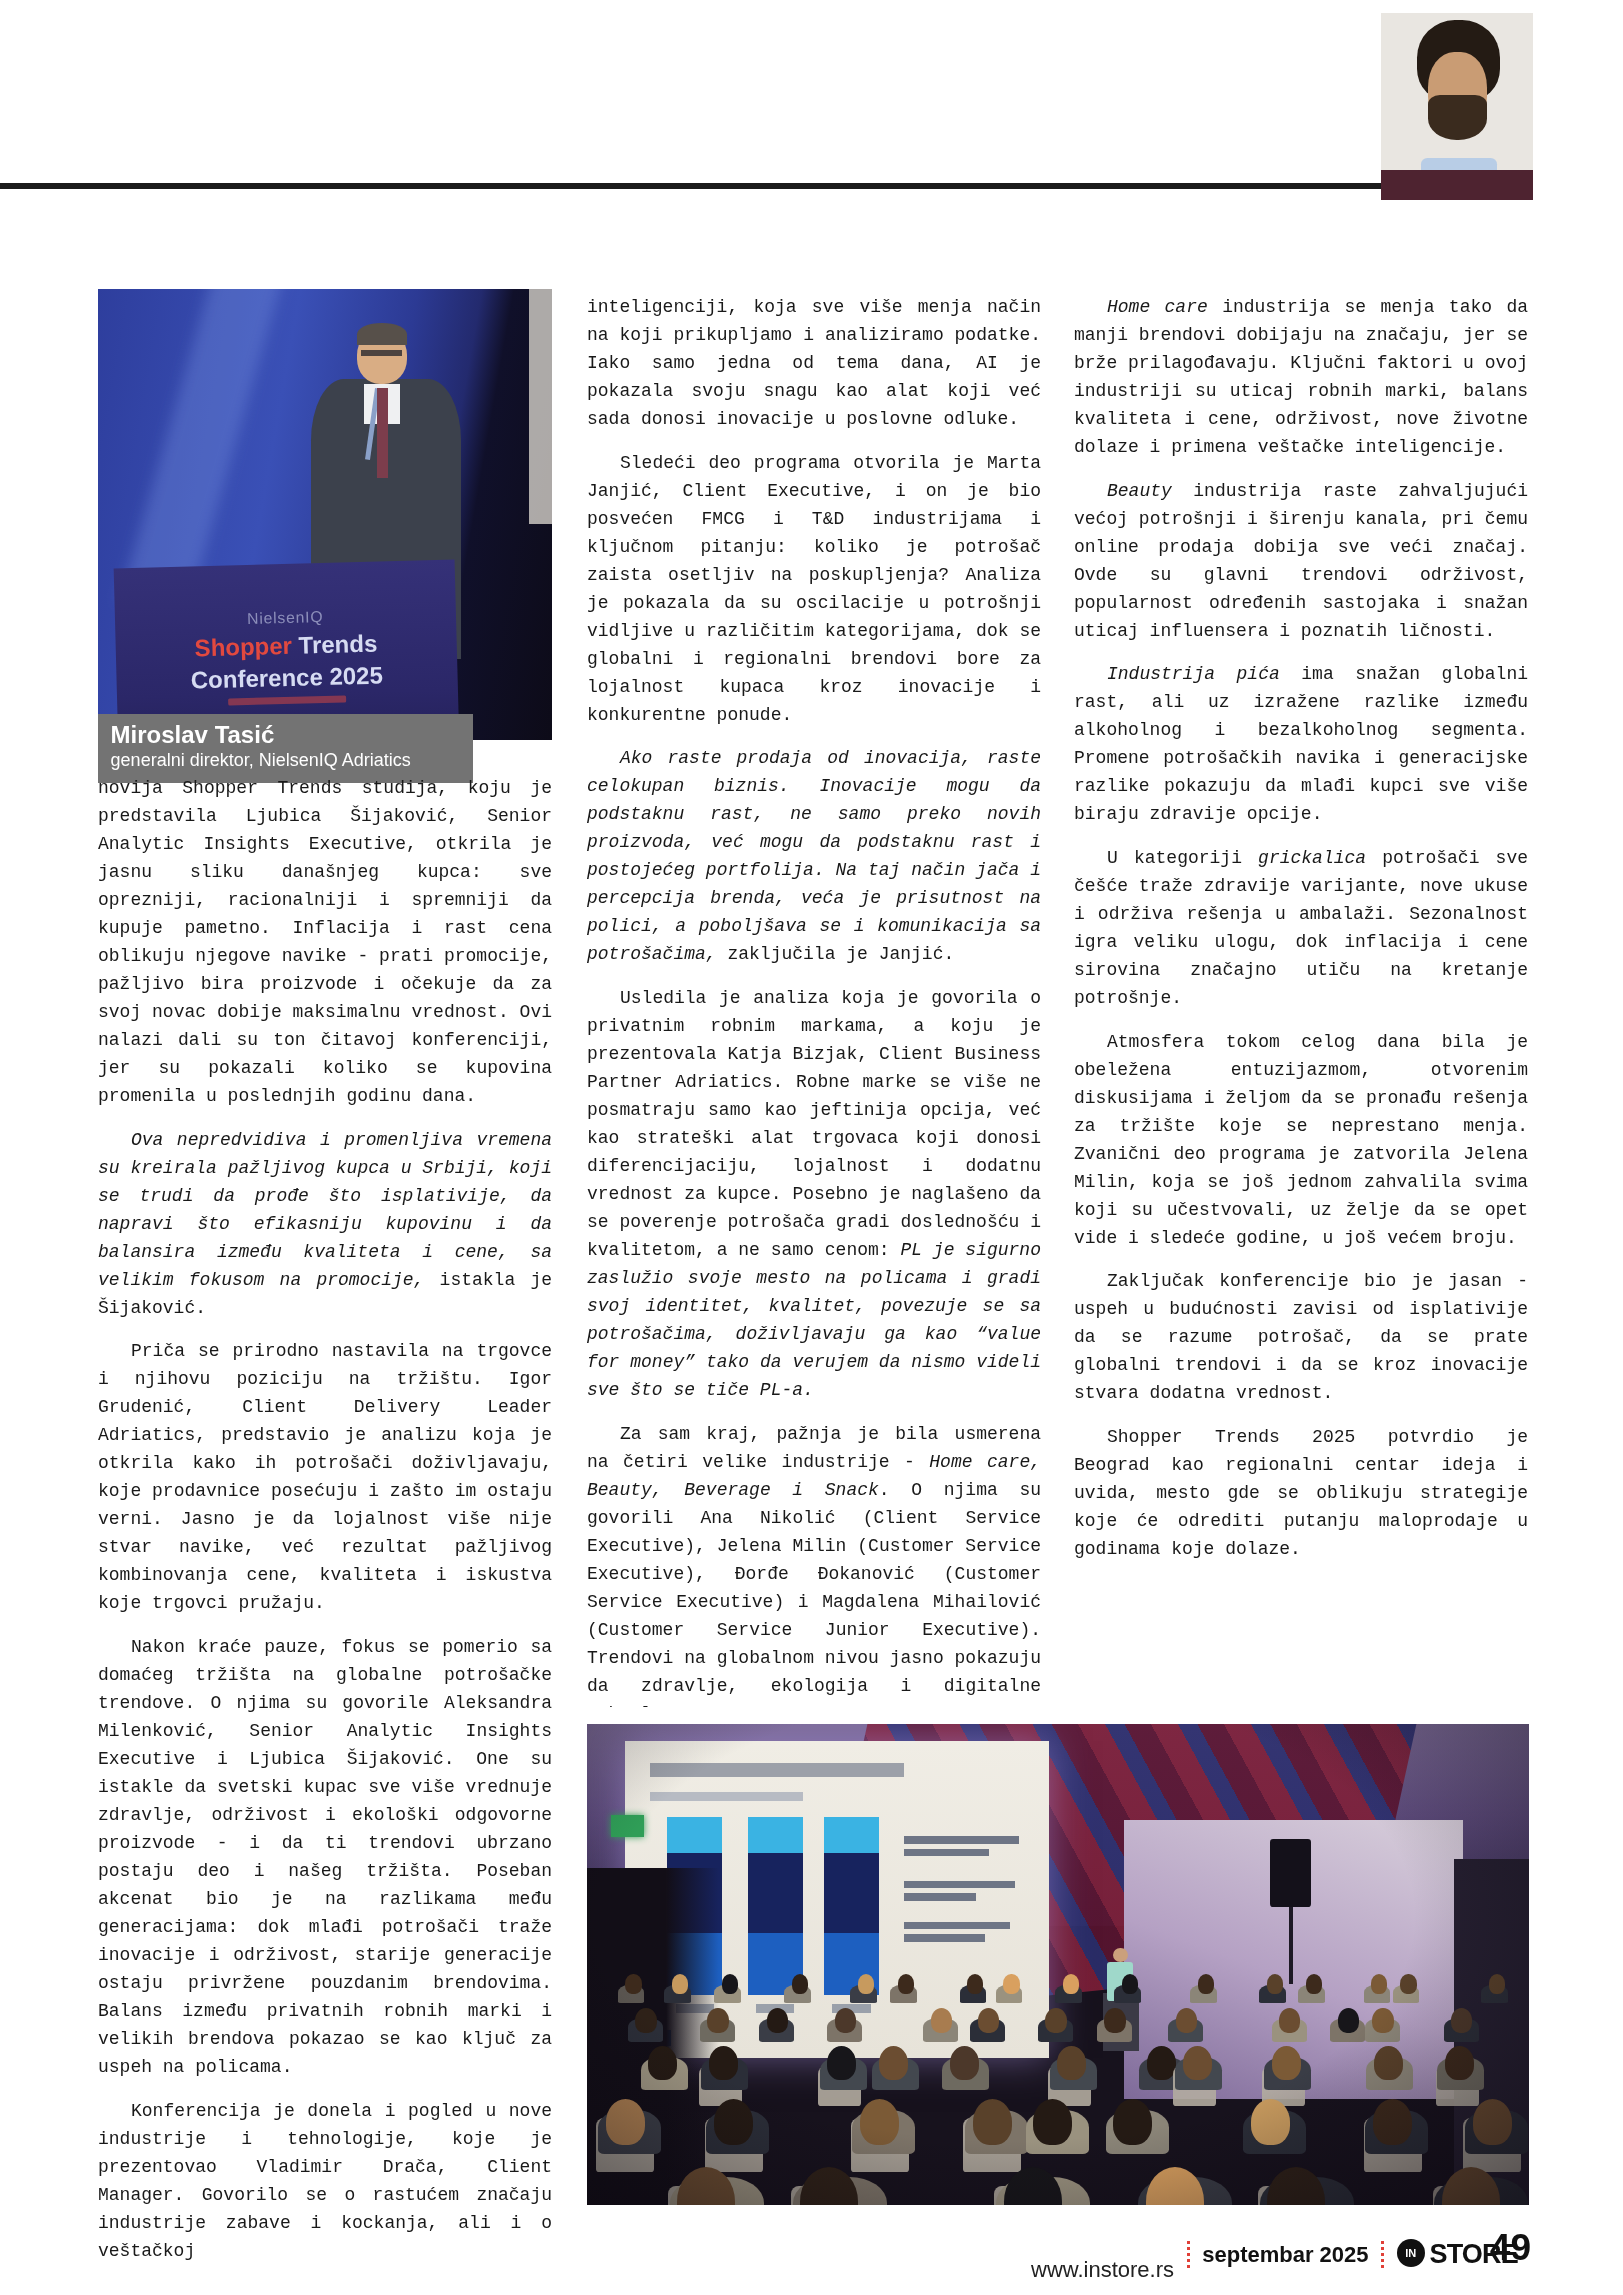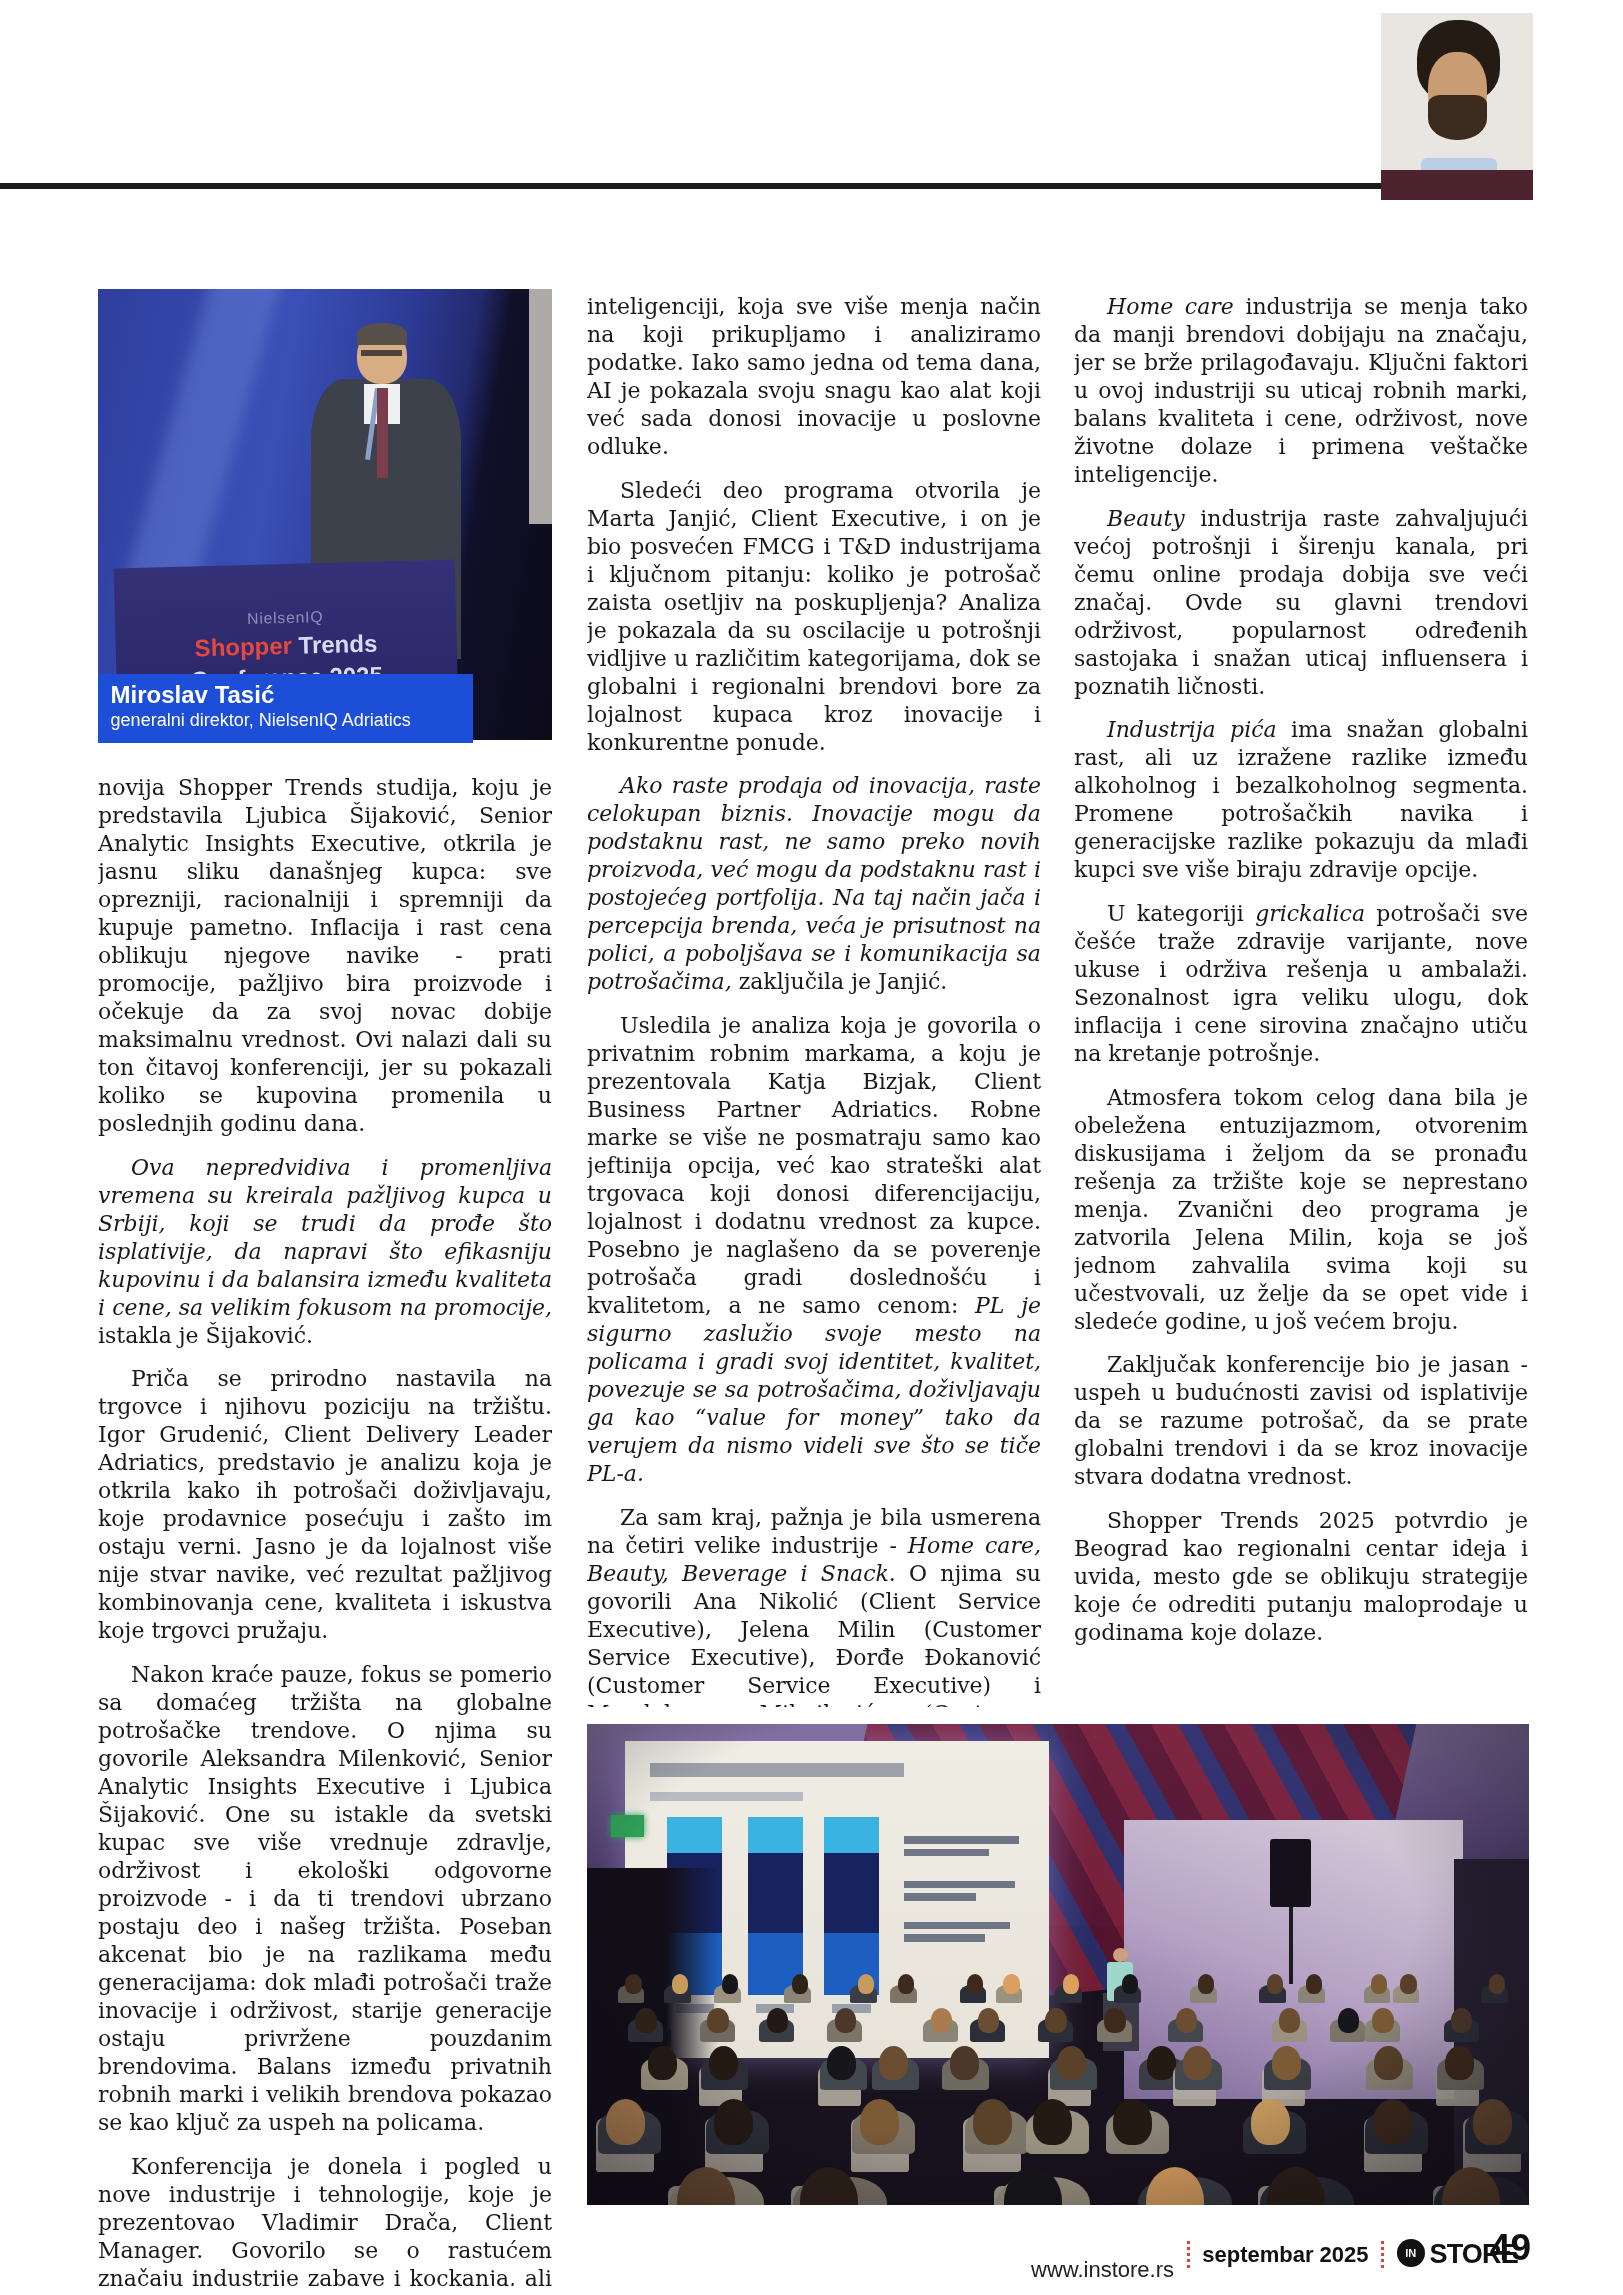--- a/index.html
+++ b/index.html
@@ -31,26 +31,26 @@
   .sp-suit{position:absolute;left:47%;top:20%;width:33%;height:62%;background:#3c414c;border-radius:22% 22% 0 0;}
   .sp-lanyard{position:absolute;left:60%;top:22%;width:1%;height:16%;background:#8aa0c8;transform:rotate(8deg);}
   .podium{position:absolute;left:4%;right:21%;top:61%;bottom:-2%;transform:rotate(-1.5deg);
           background:linear-gradient(180deg,#353178 0%,#2b2768 70%,#242159 100%);
           display:flex;flex-direction:column;align-items:center;justify-content:center;gap:4.7px;
           font-family:"Liberation Sans", sans-serif;}
   .pd-brand{font-size:15.7px;letter-spacing:0.8px;color:rgba(215,222,245,.55);}
   .pd-line{font-size:24px;font-weight:bold;color:#d6dbf2;}
   .pd-red{color:#e2493f;}
   .pd-subbar{width:118px;height:7px;background:rgba(205,70,65,.55);border-radius:1.6px;}
-  .caption{position:absolute;left:98px;top:674px;width:375px;height:69px;background:#1d4ed8;
+  .caption{position:absolute;left:98px;top:714px;width:375px;height:69px;background:#737373;
            color:#ffffff;font-family:"Liberation Sans", sans-serif;box-sizing:border-box;padding:7px 12.6px 0 12.6px;}
   .caption-name{font-size:24px;font-weight:bold;line-height:28px;}
   .caption-role{font-size:18px;line-height:22px;}
   
-  .col{position:absolute;width:454px;text-align:justify;font-size:22px;line-height:28px;overflow:hidden;}
+  .col{position:absolute;width:454px;text-align:justify;font-size:18px;line-height:28px;overflow:hidden;font-family:Liberation Mono, monospace;}
   .col p{margin:0 0 15.7px 0;}
   .col p.ind{text-indent:33px;}
   .it{font-style:italic;}
   #col1{left:98px;top:774px;height:1512px;}
   #col2{left:587px;top:293px;height:1414px;}
   #col3{left:1074px;top:293px;height:1414px;}
   
   .photo2{position:absolute;left:587px;top:1724px;width:942px;height:481px;overflow:hidden;background:#17121d;}
   .ph2-ceil{position:absolute;left:0;top:0;width:100%;height:42%;
             background:linear-gradient(180deg,#7c6b97 0%,#5d4b7b 45%,#352b4e 100%);}

